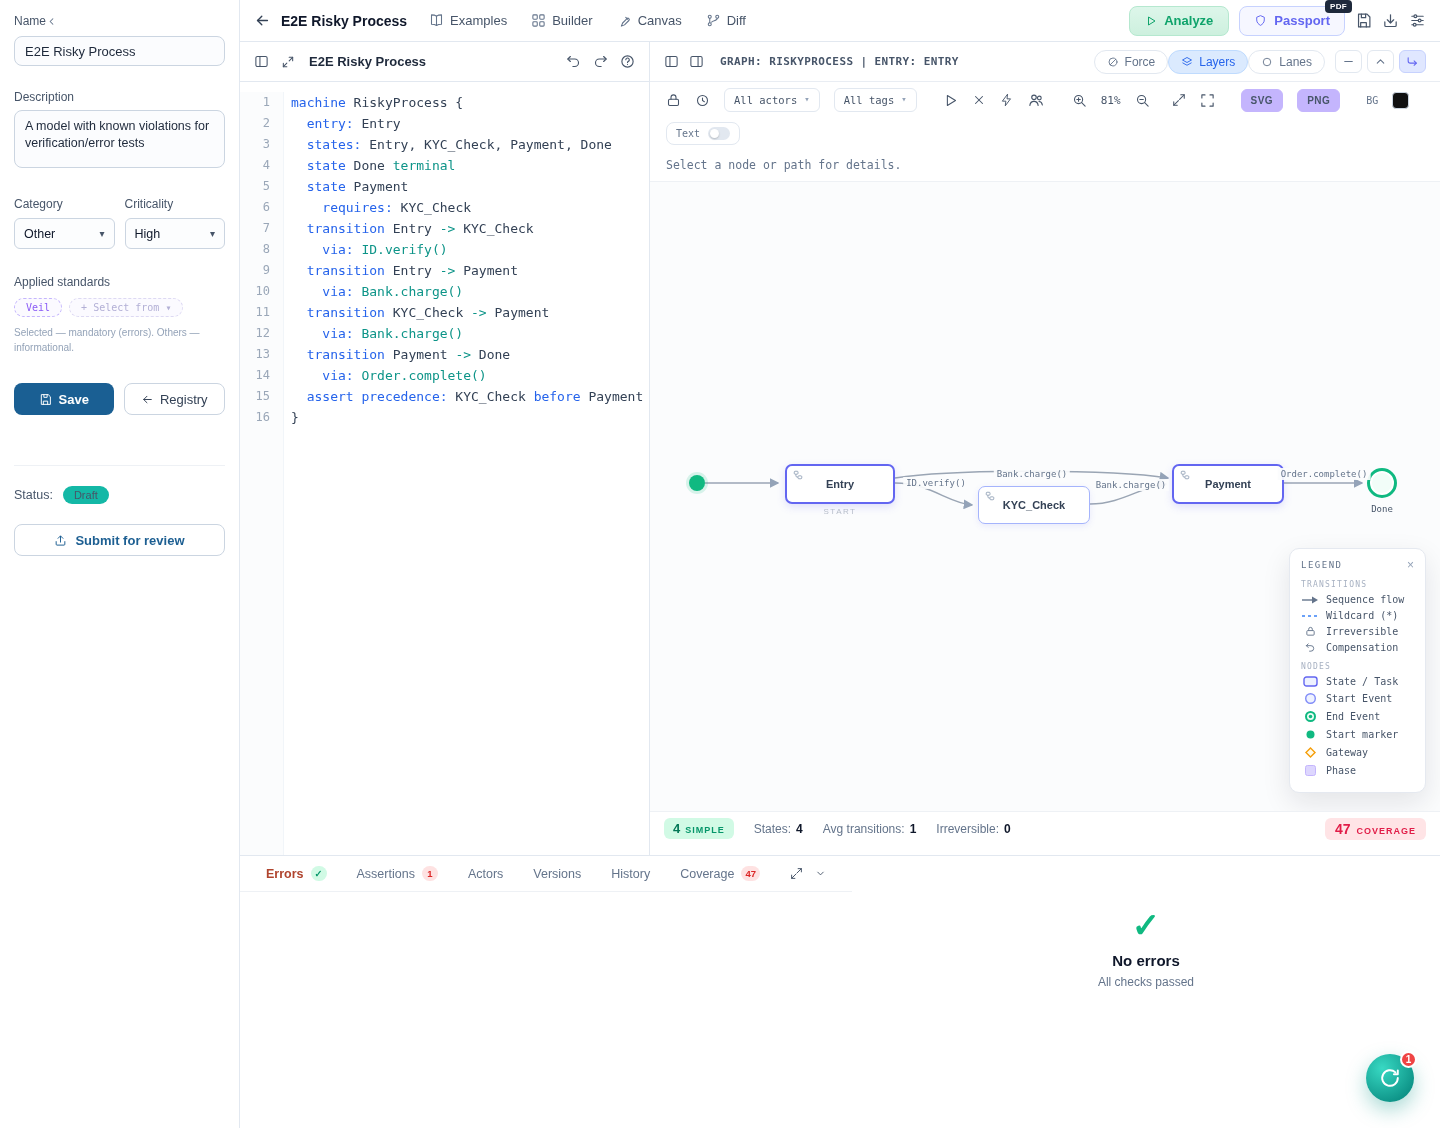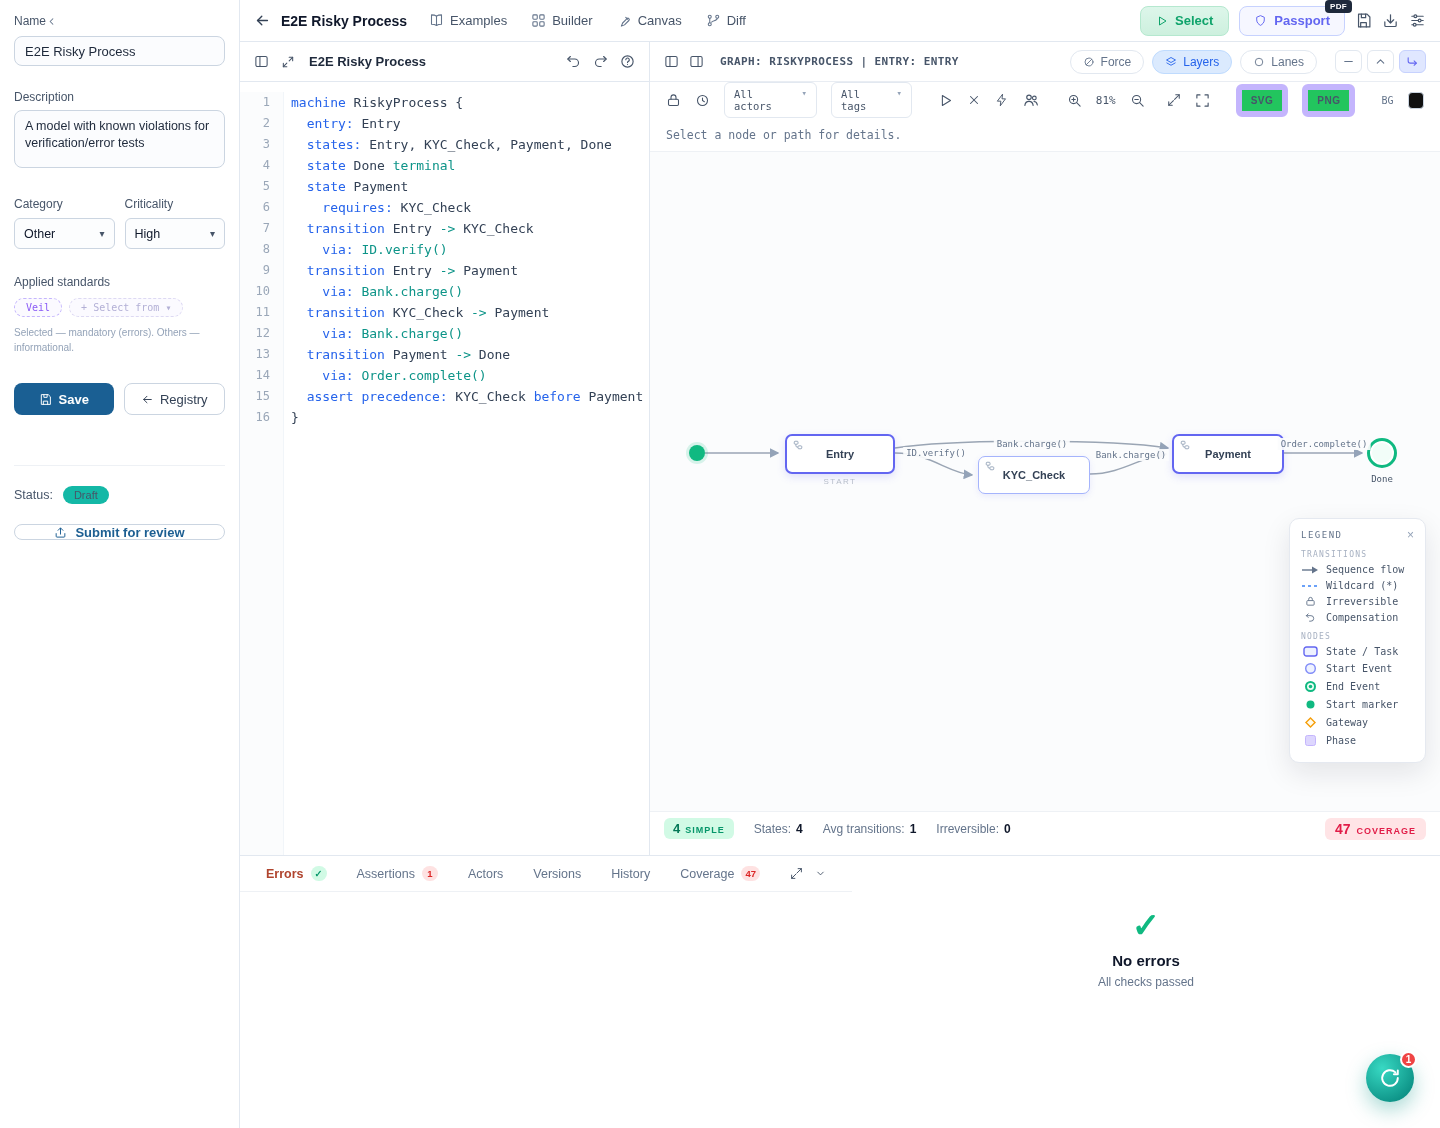--- a/index.html
+++ b/index.html
@@ -26,21 +26,21 @@
   .chip-row{display:flex;gap:7px;margin-top:9px;align-items:center}
   .chip{font-family:"DejaVu Sans Mono",monospace;font-size:10px;border:1px dashed #c4b5fd;color:#8b5cf6;background:#fbfaff;border-radius:999px;padding:3px 11px}
   .chip.ghost{border-color:#ddd9f3;color:#b3b0d6;cursor:pointer}
   .sb-note{margin-top:9px;font-size:10px;line-height:1.45;color:#94a3b8}
   .btn-row{display:flex;gap:10px;margin-top:28px}
   .save-btn{flex:1;height:32px;background:#1a5f93;color:#fff;border:none;border-radius:8px;font-size:13px;font-weight:700;display:flex;align-items:center;justify-content:center;gap:7px}
   .registry-btn{flex:1;height:32px;background:#fff;color:#334155;border:1px solid #cbd5e1;border-radius:8px;font-size:13px;display:flex;align-items:center;justify-content:center;gap:6px}
   .status-section{margin-top:50px;border-top:1px solid #eef1f5;padding-top:20px;display:flex;align-items:center;gap:10px}
   .status-label{font-size:12.5px;color:#475569}
   .draft-badge{background:#14b8a6;color:#475569;font-size:11px;border-radius:999px;padding:3px 11px}
-  .submit-btn{width:100%;margin-top:20px;height:16px;background:#fff;border:1px solid #cbd5e1;border-radius:8px;color:#1d5f92;font-size:13px;font-weight:600;display:flex;align-items:center;justify-content:center;gap:8px}
+  .submit-btn{width:100%;margin-top:20px;height:32px;background:#fff;border:1px solid #cbd5e1;border-radius:8px;color:#1d5f92;font-size:13px;font-weight:600;display:flex;align-items:center;justify-content:center;gap:8px}
 
   
   .main{flex:1;display:flex;flex-direction:column;min-width:0}
   .topbar{height:42px;flex:none;border-bottom:1px solid #e2e8f0;display:flex;align-items:center;padding:0 14px;gap:8px;background:#fff}
   .back-btn{background:none;border:none;color:#334155;display:flex;margin-right:2px}
   .tb-title{font-size:14px;font-weight:700;color:#0f172a;margin-right:8px}
   .tb-nav{display:flex;gap:24px;margin-left:6px}
   .nav-item{display:flex;align-items:center;gap:6px;font-size:13px;color:#475569;cursor:pointer}
   .nav-item .ic{color:#64748b}
   .tb-right{margin-left:auto;display:flex;align-items:center;gap:10px}
@@ -62,32 +62,32 @@
   .code{flex:1;padding-left:7px;font-family:"DejaVu Sans Mono",monospace;font-size:13px;line-height:21px;white-space:pre;overflow:hidden}
   .t-kw{color:#2563eb}
   .t-fn{color:#0d9488}
   .t-op{color:#0d9488}
   .t-pl{color:#334155}
 
   
   .canvas{flex:1;display:flex;flex-direction:column;min-width:0;background:#fff}
   .canvas-h1{height:40px;flex:none;border-bottom:1px solid #e9edf3;display:flex;align-items:center;gap:10px;padding:0 14px}
   .graph-title{font-family:"DejaVu Sans Mono",monospace;font-size:11px;font-weight:700;letter-spacing:.4px;color:#475569;margin-left:6px}
-  .h1-right{margin-left:auto;display:flex;align-items:center;gap:8px}
+  .h1-right{margin-left:auto;display:flex;align-items:center;}
   .pill{display:inline-flex;align-items:center;gap:6px;border:1px solid #e2e8f0;border-radius:999px;padding:4px 12px;font-size:12px;color:#64748b;background:#fff;cursor:pointer}
   .pill.active{background:#dbeafe;border-color:#bfdbfe;color:#2563eb}
   .sqbtn{width:27px;height:23px;border:1px solid #e2e8f0;border-radius:6px;background:#fff;display:inline-flex;align-items:center;justify-content:center;color:#64748b;padding:0}
   .sqbtn.active{background:#e0e7ff;border-color:#c7d2fe;color:#6366f1}
   .h1-group{display:flex;gap:5px;margin-left:10px}
 
   .canvas-h2{height:36px;flex:none;display:flex;align-items:center;gap:14px;padding:0 16px}
   .tb-select{display:inline-flex;align-items:flex-start;gap:7px;border:1px solid #e2e8f0;border-radius:6px;padding:5px 9px;font-family:"DejaVu Sans Mono",monospace;font-size:10.5px;color:#475569;background:#fff;cursor:pointer}
   .tb-select .chev{font-size:9px;color:#94a3b8}
   .zoom-level{font-family:"DejaVu Sans Mono",monospace;font-size:11px;color:#475569}
-  .exp{border:6px solid #c4b5fd;border-radius:6px;padding:5px 9px;font-size:10px;font-weight:700;color:#475569;background:#22c55e;letter-spacing:.5px}
+  .exp{border:1px solid #c4b5fd;border-radius:6px;padding:5px 9px;font-size:10px;font-weight:700;color:#475569;background:#c4b5fd;letter-spacing:.5px}
   .bg-label{font-family:"DejaVu Sans Mono",monospace;font-size:10px;color:#64748b;margin-left:12px}
   .bg-swatch{width:17px;height:17px;border-radius:4px;background:#111;border:1px solid #cbd5e1;padding:0}
 
   .canvas-h3{height:30px;flex:none;display:flex;align-items:center;padding:0 16px}
   .text-toggle{display:inline-flex;align-items:center;gap:8px;border:1px solid #e2e8f0;border-radius:8px;padding:4px 9px;cursor:pointer;background:#fff}
   .text-toggle .lbl{font-family:"DejaVu Sans Mono",monospace;font-size:10px;color:#64748b}
   .switch{width:22px;height:13px;border-radius:999px;background:#e2e8f0;position:relative}
   .switch::after{content:"";position:absolute;left:2px;top:2px;width:9px;height:9px;border-radius:50%;background:#fff;box-shadow:0 1px 2px rgba(0,0,0,.2)}
 
   .canvas-hint{height:34px;flex:none;display:flex;align-items:center;padding:0 16px;border-bottom:1px solid #eef1f5;font-family:"DejaVu Sans Mono",monospace;font-size:11.5px;color:#64748b}
@@ -276,21 +276,21 @@
           <span>Diff</span>
         </span>
       </nav>
       <div class="tb-right">
         <button class="analyze-btn">
           <span>
               <svg width="12" height="12" viewBox="0 0 24 24" fill="none" stroke="currentColor" stroke-width="2" stroke-linejoin="round">
                 <path d="M7 4l13 8-13 8z"></path>
               </svg>
             </span>
-          <span>Select</span>
+          <span>Analyze</span>
         </button>
         <button class="passport-btn">
           <span>
               <svg width="13" height="13" viewBox="0 0 24 24" fill="none" stroke="currentColor" stroke-width="1.8" stroke-linejoin="round">
                 <path d="M12 3l7 3v5c0 5-3.5 8-7 10-3.5-2-7-5-7-10V6l7-3z"></path>
               </svg>
             </span>
           <span>Passport</span>
           <span class="pdf-chip">PDF</span>
         </button>
@@ -521,20 +521,26 @@
                 <path d="M8 21H3v-5"></path>
                 <path d="M16 21h5v-5"></path>
               </svg>
             </button>
           <button class="exp" style="margin-left:12px">SVG</button>
           <button class="exp">PNG</button>
           <span class="bg-label">BG</span>
           <button class="bg-swatch"></button>
         </div>
 
+        <div class="canvas-h3">
+          <div class="text-toggle">
+            <span class="lbl">Text</span>
+            <span class="switch"></span>
+          </div>
+        </div>
 
         <div class="canvas-hint">Select a node or path for details.</div>
 
         <div class="graph-area">
           <svg class="edges" width="790" height="629">
             <defs>
               <marker id="arr" viewBox="0 0 10 10" refX="8.5" refY="5" markerWidth="7" markerHeight="7" orient="auto-start-reverse">
                 <path d="M0 0L10 5L0 10z" fill="#94a3b8"></path>
               </marker>
             </defs>

